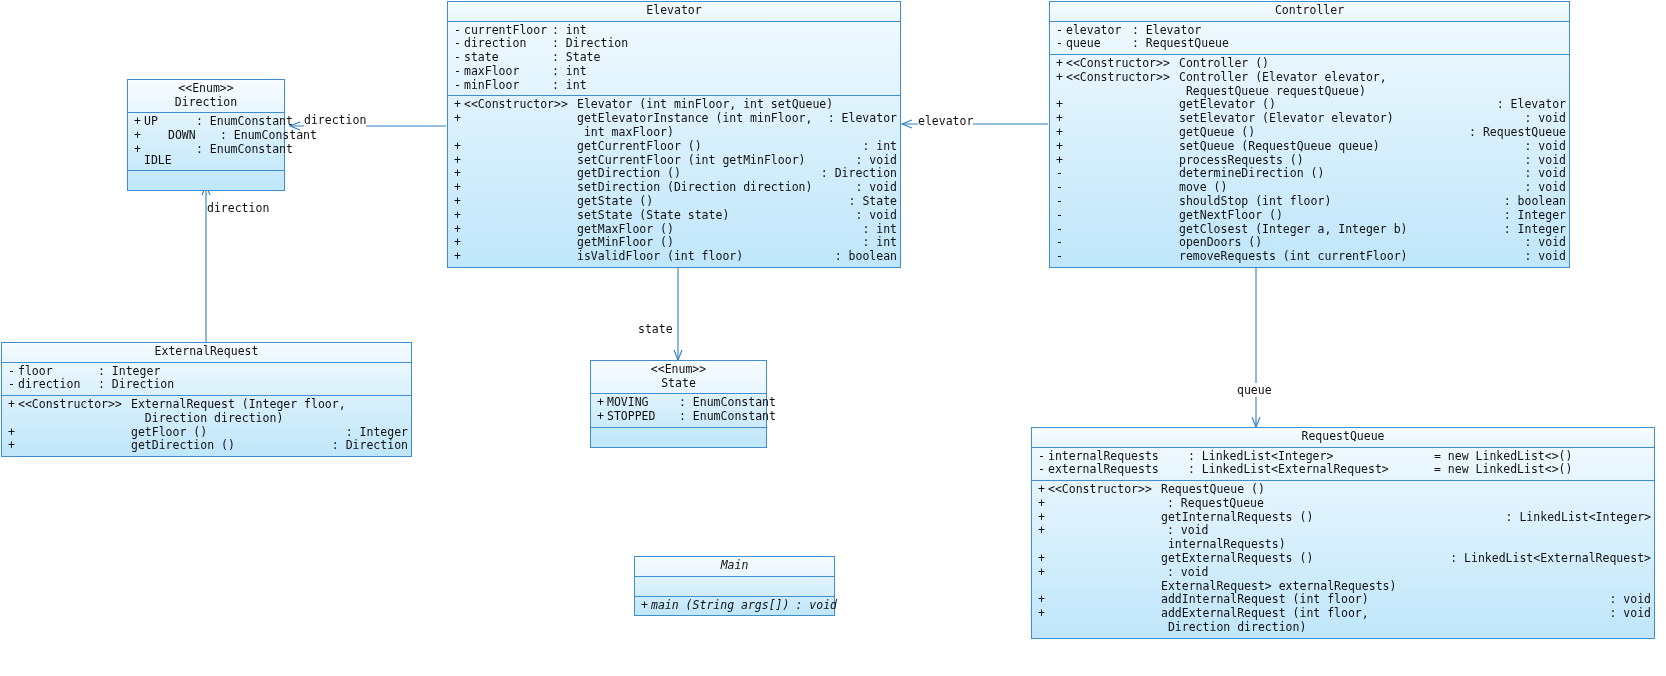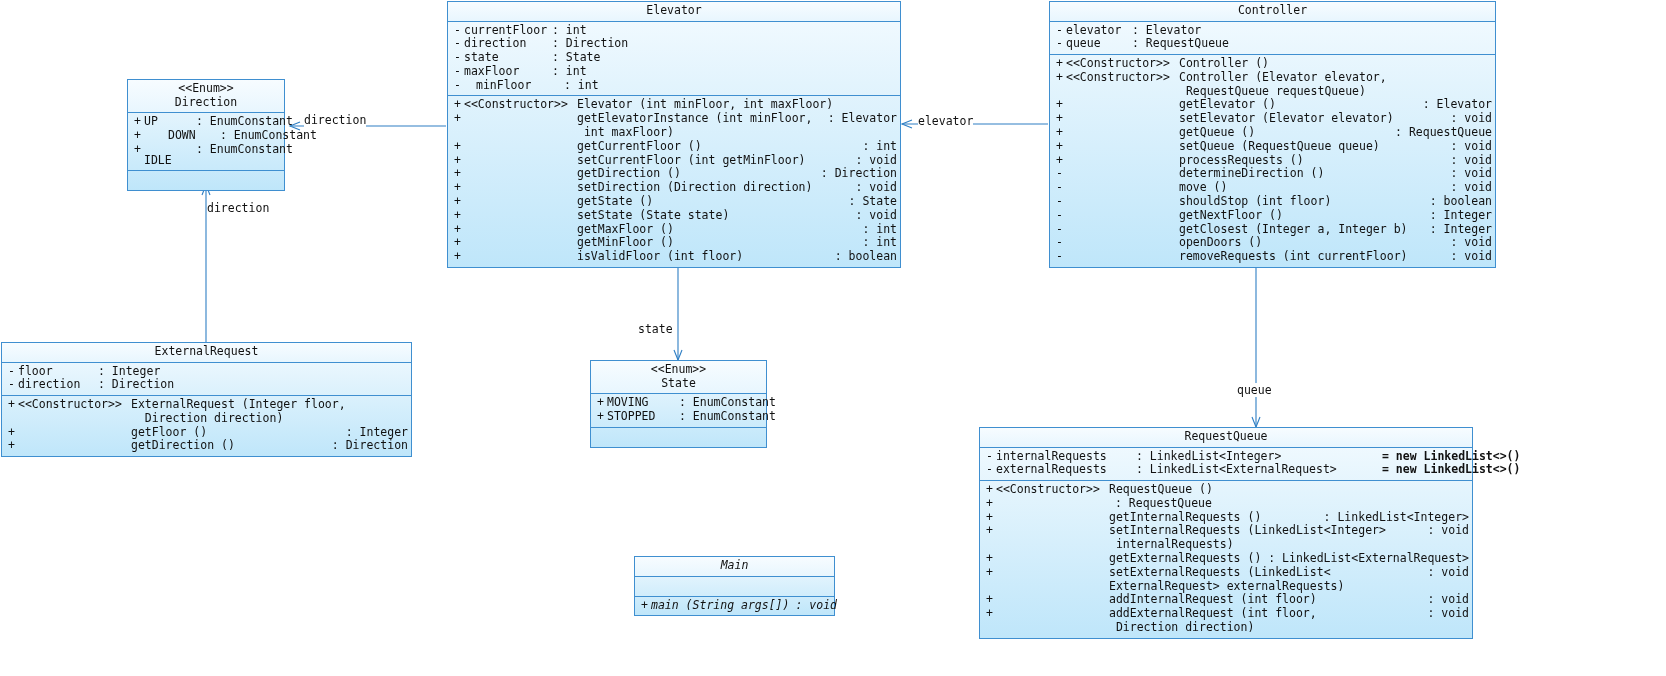--- a/index.html
+++ b/index.html
@@ -24,21 +24,21 @@
   .compart{border-bottom:1px solid #3f8fd0;padding:2px 0 3px 0;}
   .compart.last{border-bottom:none;}
   .compart.empty{height:14px;}
   .row{display:flex;align-items:flex-start;line-height:13.8px;white-space:pre;padding:0 3px;}
   .vis{width:13px;flex:0 0 13px;text-align:center;}
   .stereocol{flex:0 0 auto;white-space:pre;}
   .sig{flex:1 1 auto;white-space:pre;}
   .ret{flex:0 0 auto;white-space:pre;padding-left:6px;}
   .fname{flex:0 0 auto;white-space:pre;}
   .ftype{flex:1 1 auto;white-space:pre;}
-  .fdef{flex:0 0 auto;white-space:pre;font-weight:bold;}
+  .fdef{flex:0 0 auto;white-space:pre;}
   .edgelabel{
     position:absolute;white-space:nowrap;background:#fff;
     font-family:"DejaVu Sans Mono","Liberation Mono",monospace;font-size:11.5px;color:#111;
   }
 </style>
 </head>
 <body>
 
 <svg class="edges" width="1666" height="676" viewBox="0 0 1666 676">
   <defs>
@@ -95,39 +95,39 @@
 
 <div class="node" style="left:447px;top:1px;width:454px;">
   <div class="nhead">
     <span>Elevator</span>
   </div>
   <div class="compart" id="elevator-fields">
       <div class="row"><span class="vis">-</span><span class="fname" style="width:88px;flex:0 0 88px;">currentFloor</span><span class="ftype">: int</span></div>
       <div class="row"><span class="vis">-</span><span class="fname" style="width:88px;flex:0 0 88px;">direction</span><span class="ftype">: Direction</span></div>
       <div class="row"><span class="vis">-</span><span class="fname" style="width:88px;flex:0 0 88px;">state</span><span class="ftype">: State</span></div>
       <div class="row"><span class="vis">-</span><span class="fname" style="width:88px;flex:0 0 88px;">maxFloor</span><span class="ftype">: int</span></div>
-      <div class="row"><span class="vis">-</span><span class="fname" style="width:88px;flex:0 0 88px;margin-left:12px;">minFloor</span><span class="ftype">: int</span></div>
+      <div class="row"><span class="vis">-</span><span class="fname" style="width:88px;flex:0 0 88px;">minFloor</span><span class="ftype">: int</span></div>
     </div>
   <div class="compart last" id="elevator-methods">
-      <div class="row"><span class="vis">+</span><span class="stereocol" style="width:113px;flex:0 0 113px;">&lt;&lt;Constructor&gt;&gt;</span><span class="sig">Elevator (int minFloor, int maxFloor)</span><span class="ret"></span></div>
+      <div class="row"><span class="vis">+</span><span class="stereocol" style="width:113px;flex:0 0 113px;">&lt;&lt;Constructor&gt;&gt;</span><span class="sig">Elevator (int minFloor, int setQueue)</span><span class="ret"></span></div>
       <div class="row"><span class="vis">+</span><span class="stereocol" style="width:113px;flex:0 0 113px;"></span><span class="sig">getElevatorInstance (int minFloor,</span><span class="ret">: Elevator</span></div>
       <div class="row"><span class="vis"></span><span class="stereocol" style="width:113px;flex:0 0 113px;"></span><span class="sig"> int maxFloor)</span><span class="ret"></span></div>
       <div class="row"><span class="vis">+</span><span class="stereocol" style="width:113px;flex:0 0 113px;"></span><span class="sig">getCurrentFloor ()</span><span class="ret">: int</span></div>
       <div class="row"><span class="vis">+</span><span class="stereocol" style="width:113px;flex:0 0 113px;"></span><span class="sig">setCurrentFloor (int getMinFloor)</span><span class="ret">: void</span></div>
       <div class="row"><span class="vis">+</span><span class="stereocol" style="width:113px;flex:0 0 113px;"></span><span class="sig">getDirection ()</span><span class="ret">: Direction</span></div>
       <div class="row"><span class="vis">+</span><span class="stereocol" style="width:113px;flex:0 0 113px;"></span><span class="sig">setDirection (Direction direction)</span><span class="ret">: void</span></div>
       <div class="row"><span class="vis">+</span><span class="stereocol" style="width:113px;flex:0 0 113px;"></span><span class="sig">getState ()</span><span class="ret">: State</span></div>
       <div class="row"><span class="vis">+</span><span class="stereocol" style="width:113px;flex:0 0 113px;"></span><span class="sig">setState (State state)</span><span class="ret">: void</span></div>
       <div class="row"><span class="vis">+</span><span class="stereocol" style="width:113px;flex:0 0 113px;"></span><span class="sig">getMaxFloor ()</span><span class="ret">: int</span></div>
       <div class="row"><span class="vis">+</span><span class="stereocol" style="width:113px;flex:0 0 113px;"></span><span class="sig">getMinFloor ()</span><span class="ret">: int</span></div>
       <div class="row"><span class="vis">+</span><span class="stereocol" style="width:113px;flex:0 0 113px;"></span><span class="sig">isValidFloor (int floor)</span><span class="ret">: boolean</span></div>
     </div>
 </div>
 
-<div class="node" style="left:1049px;top:1px;width:447px;">
+<div class="node" style="left:1049px;top:1px;width:521px;">
   <div class="nhead">
     <span>Controller</span>
   </div>
   <div class="compart" id="controller-fields">
       <div class="row"><span class="vis">-</span><span class="fname" style="width:66px;flex:0 0 66px;">elevator</span><span class="ftype">: Elevator</span></div>
       <div class="row"><span class="vis">-</span><span class="fname" style="width:66px;flex:0 0 66px;">queue</span><span class="ftype">: RequestQueue</span></div>
     </div>
   <div class="compart last" id="controller-methods">
       <div class="row"><span class="vis">+</span><span class="stereocol" style="width:113px;flex:0 0 113px;">&lt;&lt;Constructor&gt;&gt;</span><span class="sig">Controller ()</span><span class="ret"></span></div>
       <div class="row"><span class="vis">+</span><span class="stereocol" style="width:113px;flex:0 0 113px;">&lt;&lt;Constructor&gt;&gt;</span><span class="sig">Controller (Elevator elevator,</span><span class="ret"></span></div>
@@ -176,36 +176,36 @@
     </div>
     <div class="row">
       <span class="vis">+</span>
       <span class="fname" style="width:72px;flex:0 0 72px;">STOPPED</span>
       <span class="ftype">: EnumConstant</span>
     </div>
   </div>
   <div class="compart last empty"></div>
 </div>
 
-<div class="node" style="left:979px;top:427px;width:494px;">
+<div class="node" style="left:1031px;top:427px;width:624px;">
   <div class="nhead">
     <span>RequestQueue</span>
   </div>
   <div class="compart" id="rq-fields">
       <div class="row"><span class="vis">-</span><span class="fname" style="width:140px;flex:0 0 140px;">internalRequests</span><span class="ftype" style="width:246px;flex:0 0 246px;">: LinkedList&lt;Integer&gt;</span><span class="fdef">= new LinkedList&lt;&gt;()</span></div>
       <div class="row"><span class="vis">-</span><span class="fname" style="width:140px;flex:0 0 140px;">externalRequests</span><span class="ftype" style="width:246px;flex:0 0 246px;">: LinkedList&lt;ExternalRequest&gt;</span><span class="fdef">= new LinkedList&lt;&gt;()</span></div>
     </div>
   <div class="compart last" id="rq-methods">
       <div class="row"><span class="vis">+</span><span class="stereocol" style="width:113px;flex:0 0 113px;">&lt;&lt;Constructor&gt;&gt;</span><span class="sig">RequestQueue ()</span><span class="ret"></span></div>
       <div class="row"><span class="vis">+</span><span class="stereocol" style="width:113px;flex:0 0 113px;"></span><span class="ret">: RequestQueue</span></div>
       <div class="row"><span class="vis">+</span><span class="stereocol" style="width:113px;flex:0 0 113px;"></span><span class="sig">getInternalRequests ()</span><span class="ret">: LinkedList&lt;Integer&gt;</span></div>
-      <div class="row"><span class="vis">+</span><span class="stereocol" style="width:113px;flex:0 0 113px;"></span><span class="sig">setInternalRequests (LinkedList&lt;Integer&gt;</span><span class="ret">: void</span></div>
+      <div class="row"><span class="vis">+</span><span class="stereocol" style="width:113px;flex:0 0 113px;"></span><span class="ret">: void</span></div>
       <div class="row"><span class="vis"></span><span class="stereocol" style="width:113px;flex:0 0 113px;"></span><span class="sig"> internalRequests)</span><span class="ret"></span></div>
       <div class="row"><span class="vis">+</span><span class="stereocol" style="width:113px;flex:0 0 113px;"></span><span class="sig">getExternalRequests ()</span><span class="ret">: LinkedList&lt;ExternalRequest&gt;</span></div>
-      <div class="row"><span class="vis">+</span><span class="stereocol" style="width:113px;flex:0 0 113px;"></span><span class="sig">setExternalRequests (LinkedList&lt;</span><span class="ret">: void</span></div>
+      <div class="row"><span class="vis">+</span><span class="stereocol" style="width:113px;flex:0 0 113px;"></span><span class="ret">: void</span></div>
       <div class="row"><span class="vis"></span><span class="stereocol" style="width:113px;flex:0 0 113px;"></span><span class="sig">ExternalRequest&gt; externalRequests)</span><span class="ret"></span></div>
       <div class="row"><span class="vis">+</span><span class="stereocol" style="width:113px;flex:0 0 113px;"></span><span class="sig">addInternalRequest (int floor)</span><span class="ret">: void</span></div>
       <div class="row"><span class="vis">+</span><span class="stereocol" style="width:113px;flex:0 0 113px;"></span><span class="sig">addExternalRequest (int floor,</span><span class="ret">: void</span></div>
       <div class="row"><span class="vis"></span><span class="stereocol" style="width:113px;flex:0 0 113px;"></span><span class="sig"> Direction direction)</span><span class="ret"></span></div>
     </div>
 </div>
 
 <div class="node" style="left:634px;top:556px;width:201px;font-style:italic;">
   <div class="nhead">
     <span>Main</span>

